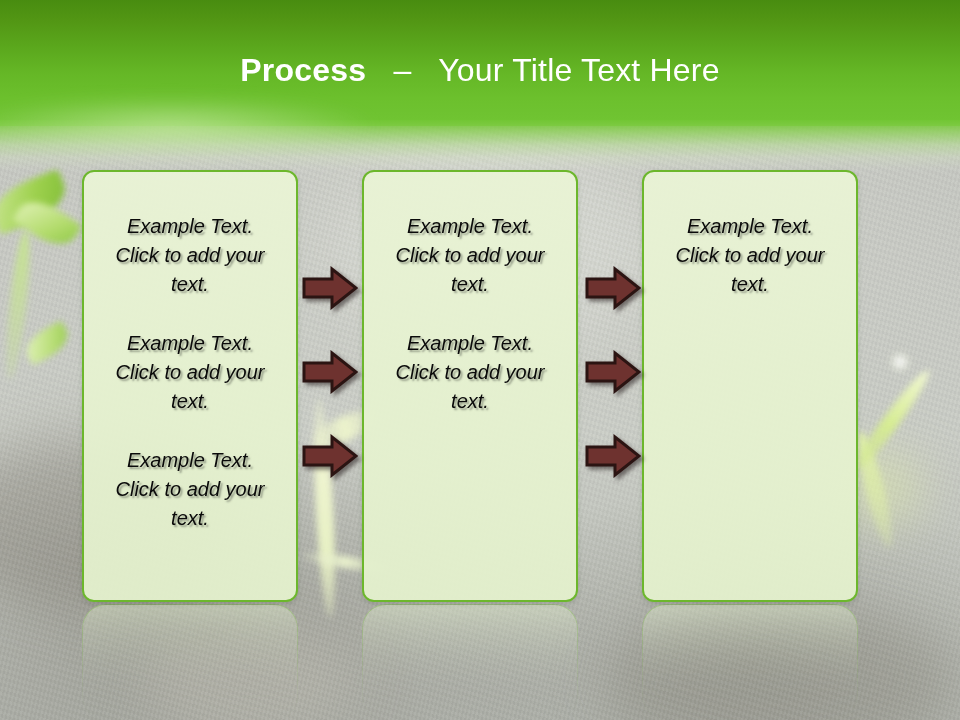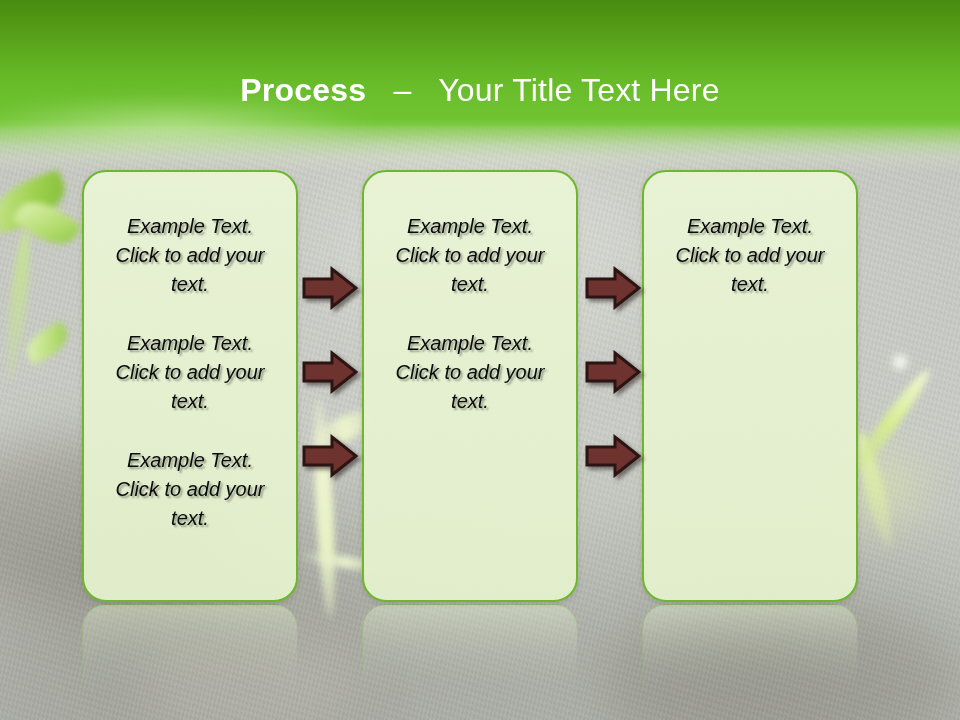--- a/index.html
+++ b/index.html
@@ -90,32 +90,31 @@
   .slide-title {
     position: absolute;
     left: 0; top: 50px;
     width: 960px;
     text-align: center;
     color: #ffffff;
     font-size: 32px;
     line-height: 40px;
     letter-spacing: .2px;
     white-space: nowrap;
-    margin-top: 20px;
   }
   .slide-title .t-bold { font-weight: bold; }
   .slide-title .t-dash { font-weight: normal; }
   .slide-title .t-rest { font-weight: normal; }
 
   
   .pbox {
     position: absolute;
     box-sizing: border-box;
     border: 2.5px solid #6cb72c;
-    border-radius: 24px;
+    border-radius: 12px;
     background: linear-gradient(to bottom,
       rgba(233,243,213,0.96) 0%,
       rgba(230,242,208,0.95) 50%,
       rgba(228,241,205,0.94) 100%);
     box-shadow: 0 2px 5px rgba(60,70,50,0.18);
   }
   .pbox-inner {
     padding: 40px 16px 0 16px;
     text-align: center;
   }

